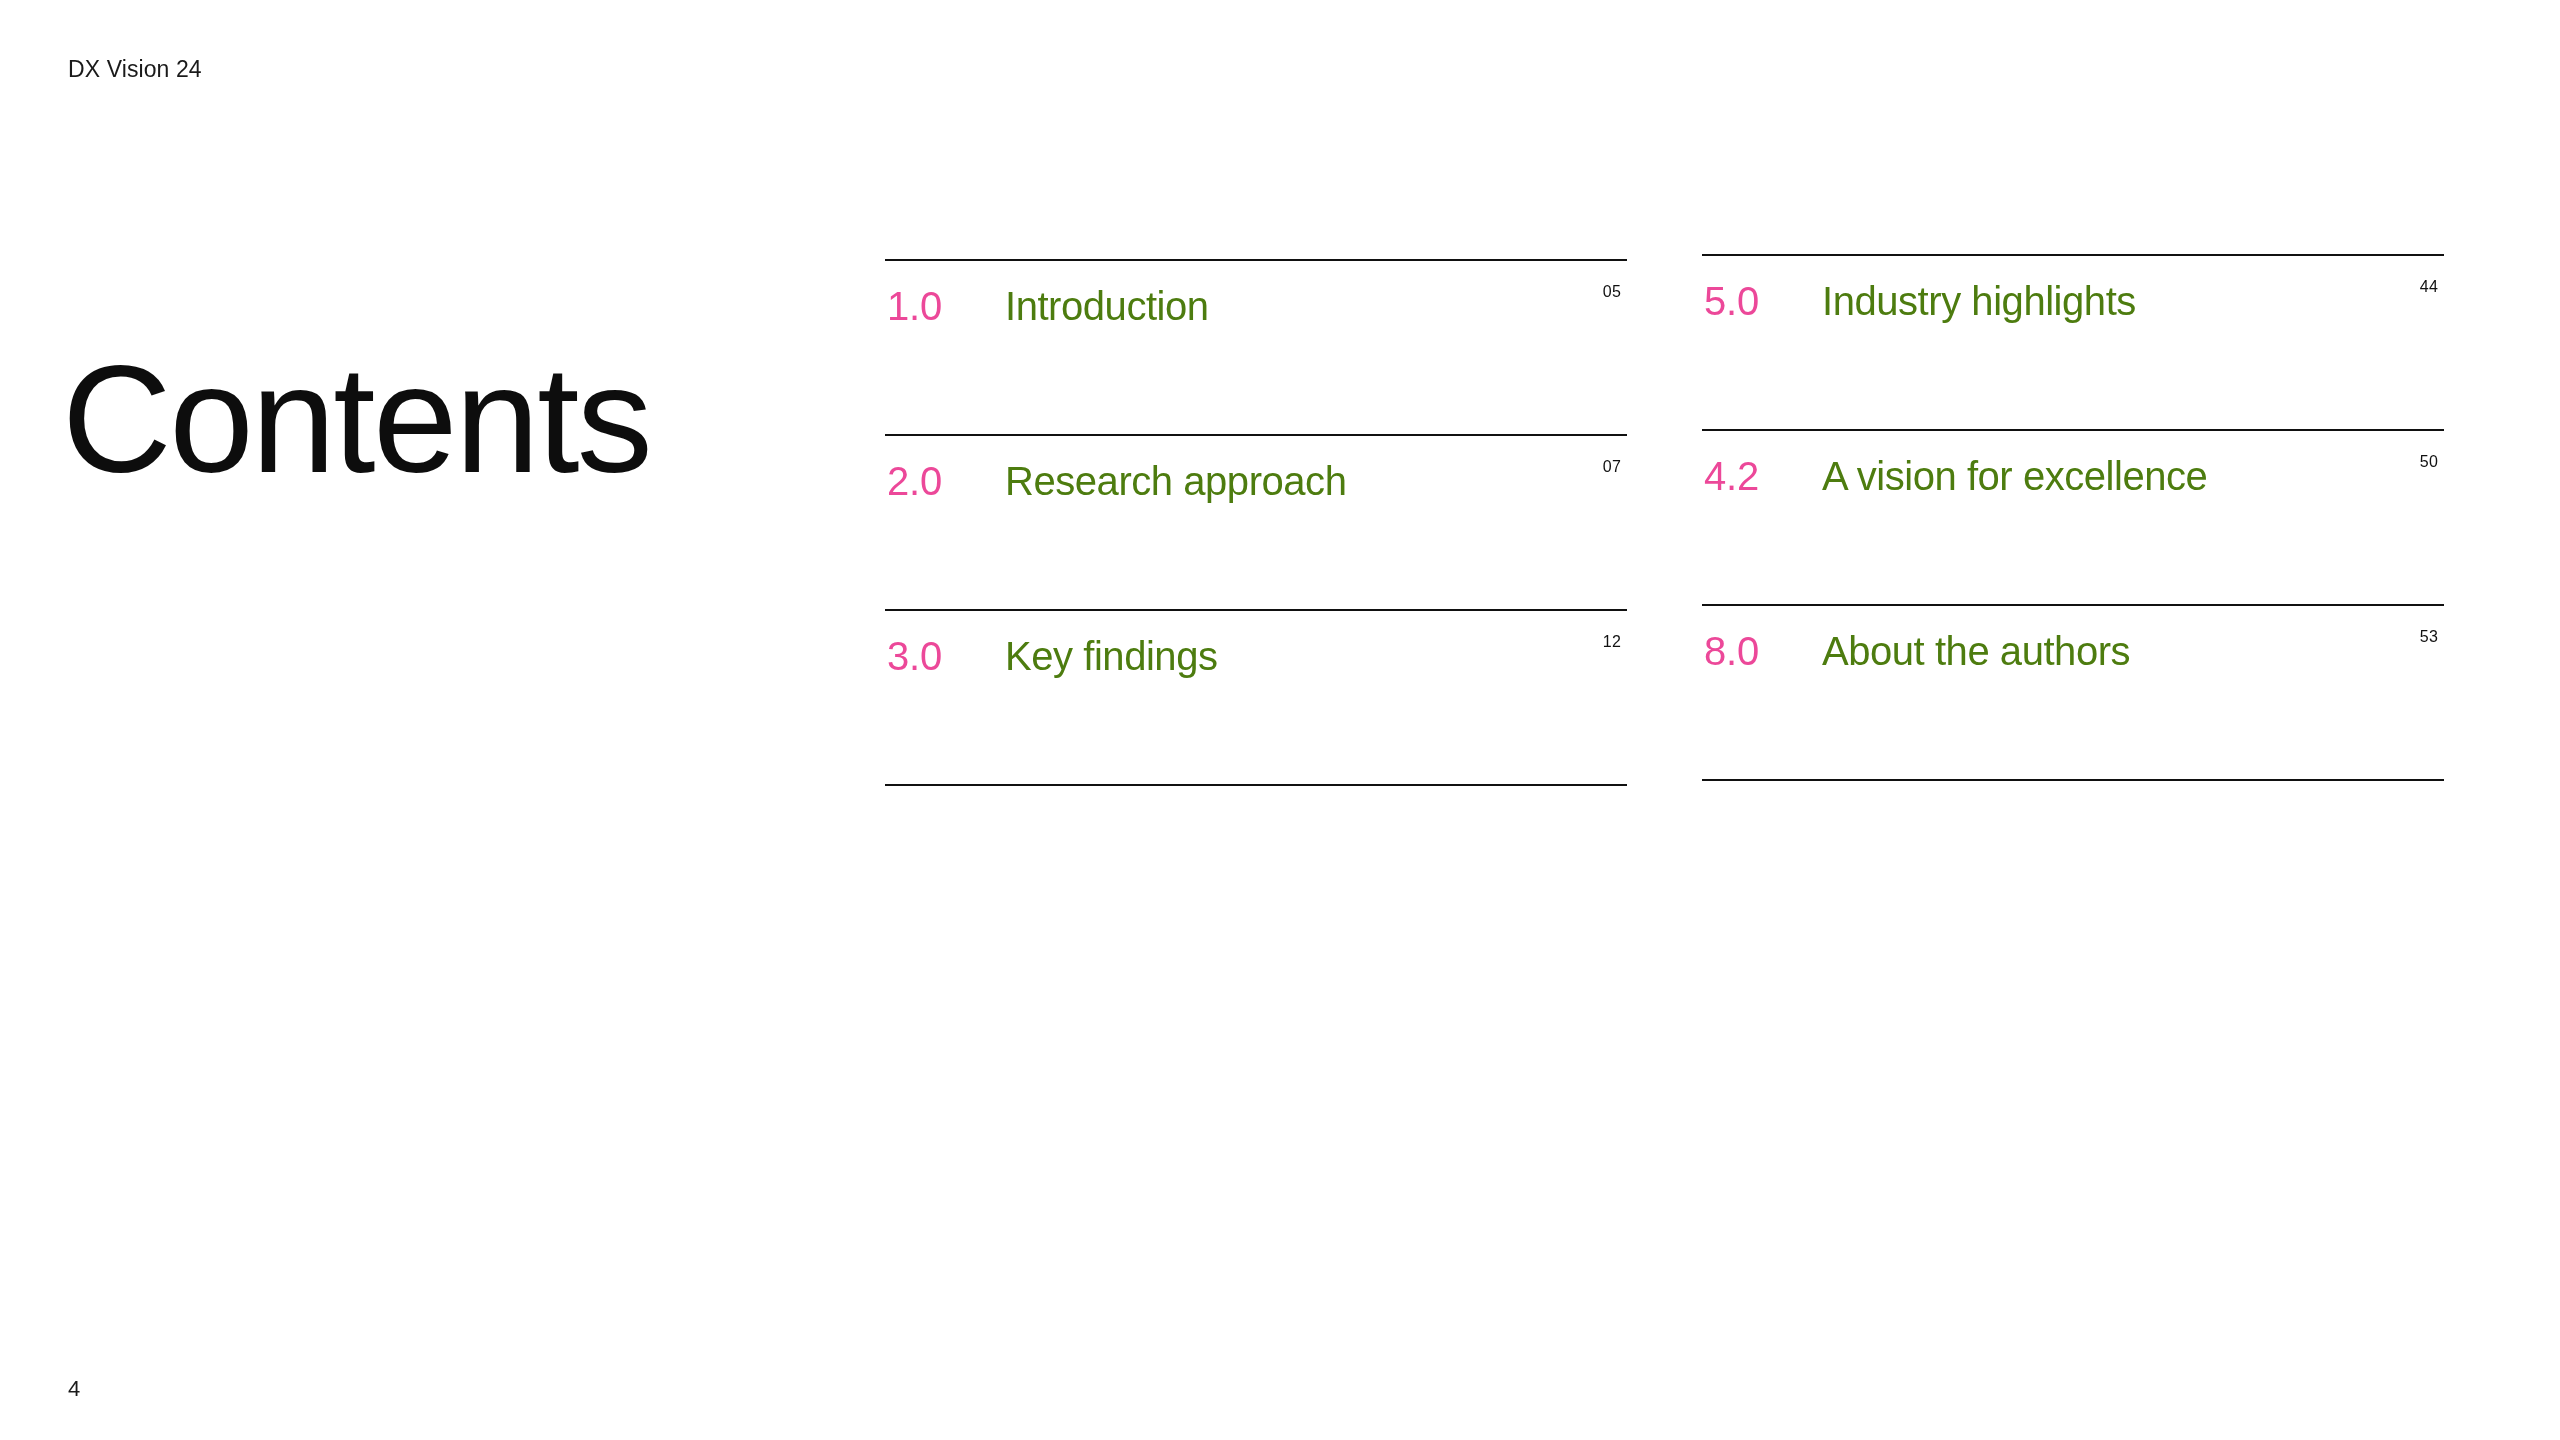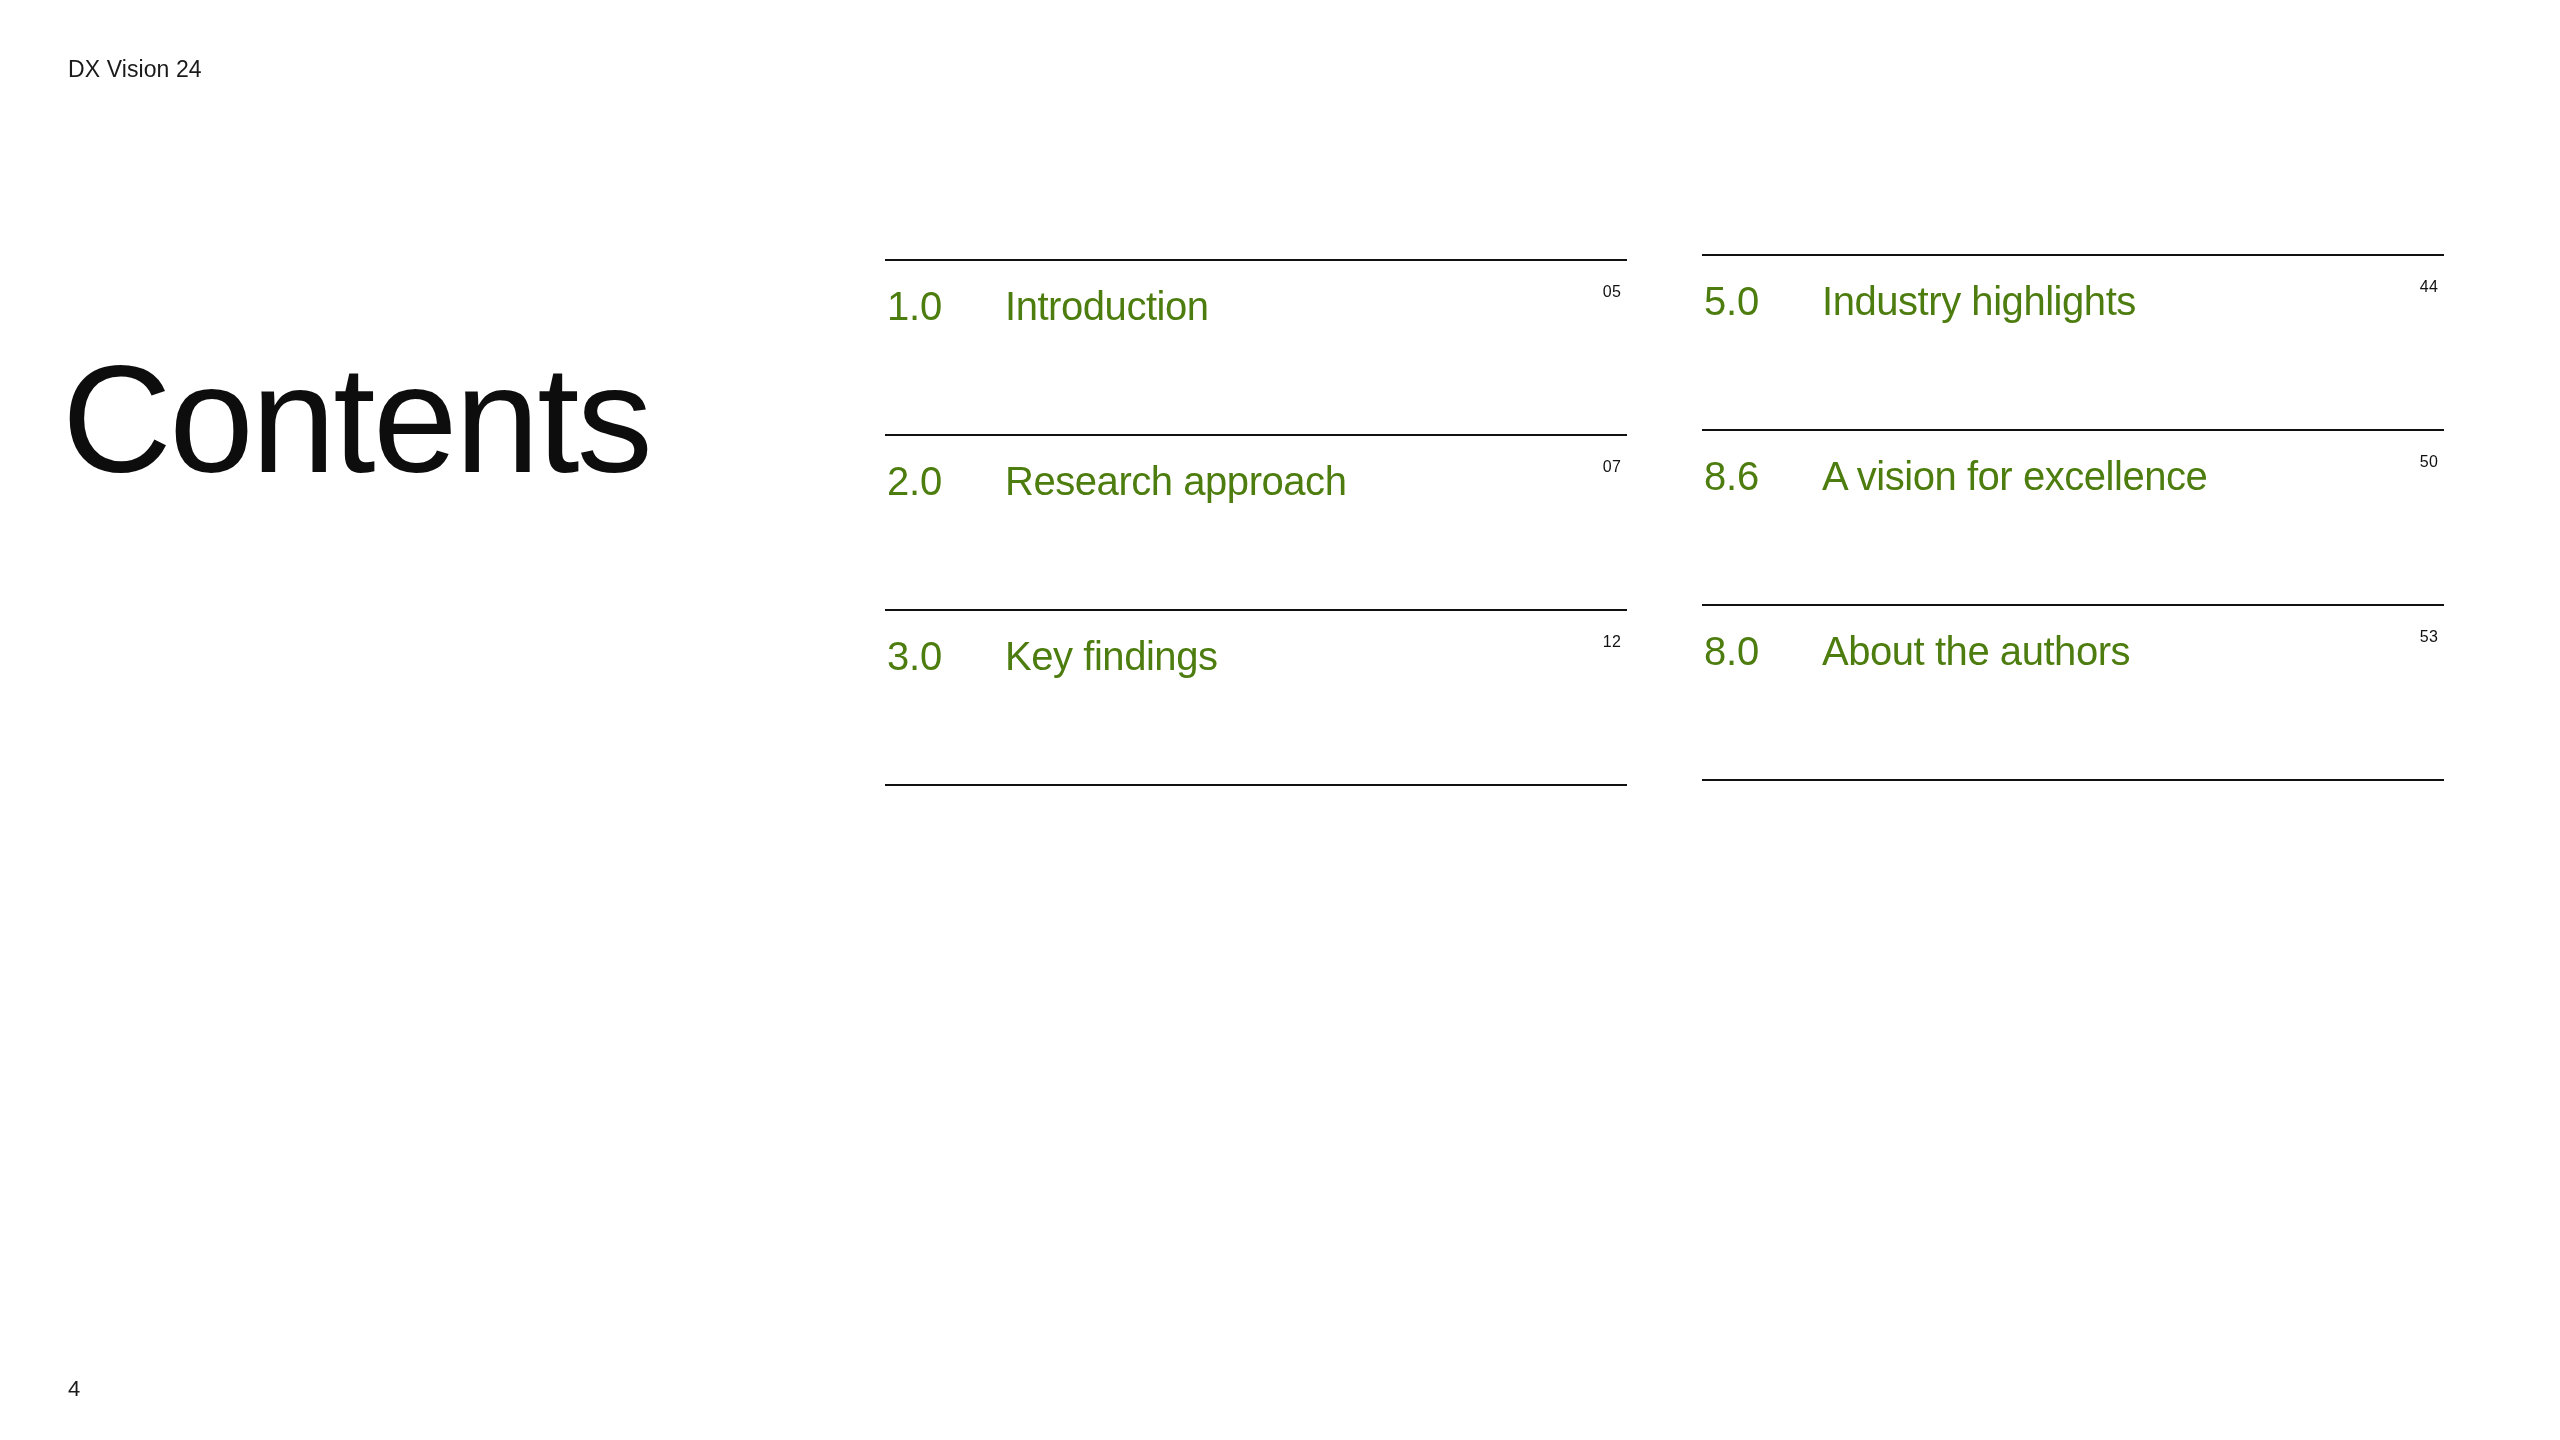--- a/index.html
+++ b/index.html
@@ -81,21 +81,21 @@
   }
 
   .entry-num {
     position: absolute;
     left: 2px;
     top: 0;
     font-size: 40px;
     font-weight: 400;
     letter-spacing: -0.2px;
     line-height: 1.18;
-    color: #4d7c0f;
+    color: #ec4899;
     white-space: nowrap;
   }
 
   .entry-label {
     position: absolute;
     left: 120px;
     top: 0;
     font-size: 40px;
     font-weight: 400;
     letter-spacing: -0.45px;
@@ -173,21 +173,21 @@
       <div class="entry-row">
         <span class="entry-num">5.0</span>
         <span class="entry-label">Industry highlights</span>
         <span class="entry-page">44</span>
       </div>
     </div>
 
 
     <div class="toc-entry">
       <div class="entry-row">
-        <span class="entry-num">8.6</span>
+        <span class="entry-num">4.2</span>
         <span class="entry-label">A vision for excellence</span>
         <span class="entry-page">50</span>
       </div>
     </div>
 
     <div class="toc-entry">
       <div class="entry-row">
         <span class="entry-num">8.0</span>
         <span class="entry-label">About the authors</span>
         <span class="entry-page">53</span>

